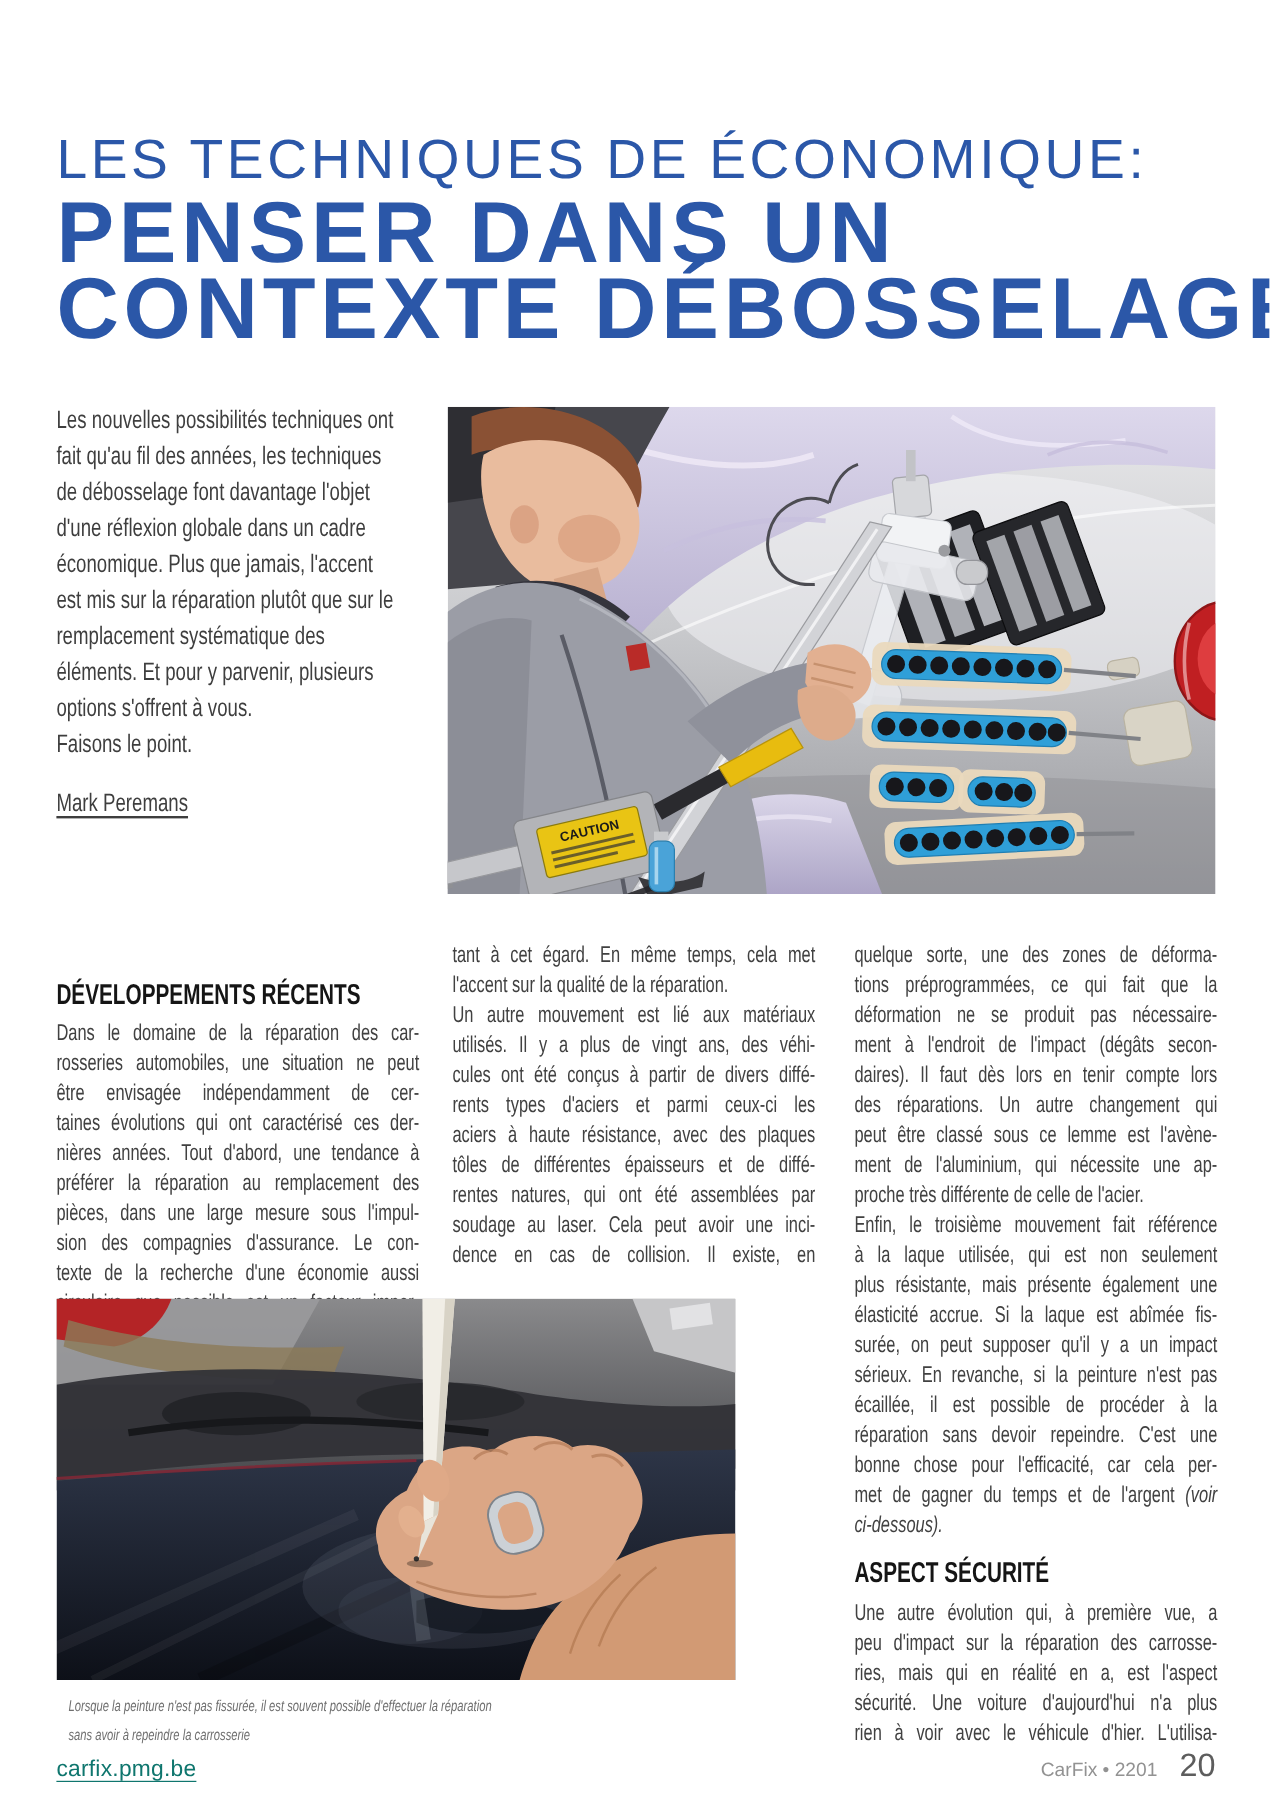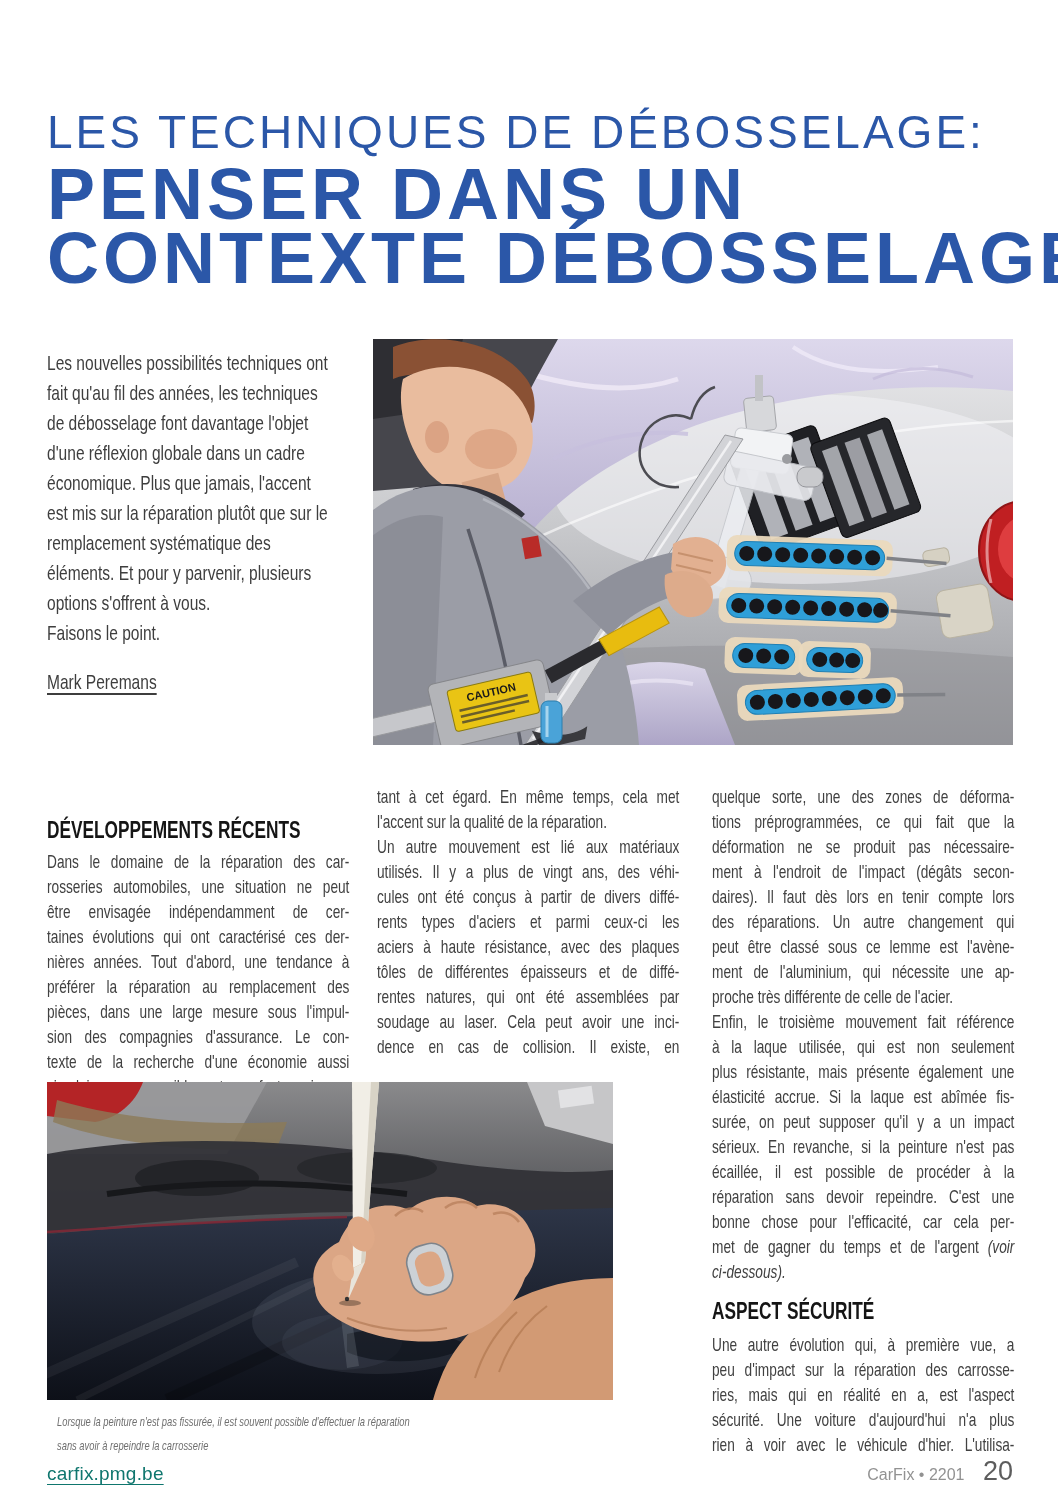--- a/index.html
+++ b/index.html
@@ -6,21 +6,21 @@
   .page{
     position:relative; width:1058px; height:1496px; background:#ffffff;
     font-family:"Liberation Sans","DejaVu Sans",sans-serif; overflow:hidden;
     --accent:#2b57a8;
   }
   
   .title-block{position:absolute;left:47px;top:102px;width:960px;color:var(--accent);}
   .title-l1{font-size:46px;font-weight:400;line-height:60px;letter-spacing:3px;white-space:nowrap;}
   .title-l2{font-size:72px;font-weight:700;line-height:64px;letter-spacing:4px;white-space:nowrap;}
   
-  .lead{position:absolute;left:47px;top:336px;width:336px;color:#3e3e3e;font-size:21px;margin-top:12px;}
+  .lead{position:absolute;left:47px;top:336px;width:336px;color:#3e3e3e;font-size:21px;}
   .lead .line{width:450px;transform:scaleX(.74);transform-origin:0 0;line-height:30px;white-space:nowrap;text-align:left;}
   .byline-row{margin-top:22px;width:450px;transform:scaleX(.74);transform-origin:0 0;}
   .byline{color:#3e3e3e;font-size:21px;text-decoration:underline;text-underline-offset:4px;cursor:pointer;}
   
   .photo-top{position:absolute;left:373px;top:339px;width:640px;height:406px;margin:0;overflow:hidden;}
   .photo-bottom{position:absolute;left:47px;top:1082px;width:566px;height:318px;margin:0;overflow:hidden;}
   figure svg{display:block;width:100%;height:100%;}
   
   .col{position:absolute;top:777px;width:302px;color:#414141;font-size:19px;}
   .col1{left:47px;margin-top:40px;} .col2{left:377px;} .col3{left:712px;}
@@ -40,21 +40,21 @@
   .site{font-size:19px;color:#0f766e;font-weight:400;letter-spacing:.2px;text-decoration:underline;text-underline-offset:4px;cursor:pointer;}
   .issue{font-size:16px;color:#929292;}
   .pagenum{font-size:27px;color:#5d5d5d;margin-left:14px;}
 </style>
 </head>
 <body>
 
 <div class="page">
 
   <header class="title-block">
-    <div class="title-l1">LES TECHNIQUES DE DÉBOSSELAGE:</div>
+    <div class="title-l1">LES TECHNIQUES DE ÉCONOMIQUE:</div>
     <div class="title-l2">PENSER DANS UN</div>
     <div class="title-l2">CONTEXTE DÉBOSSELAGE</div>
   </header>
 
   <section class="lead">
     <div>
         <div class="line">Les nouvelles possibilités techniques ont</div>
         <div class="line">fait qu'au fil des années, les techniques</div>
         <div class="line">de débosselage font davantage l'objet</div>
         <div class="line">d'une réflexion globale dans un cadre</div>

